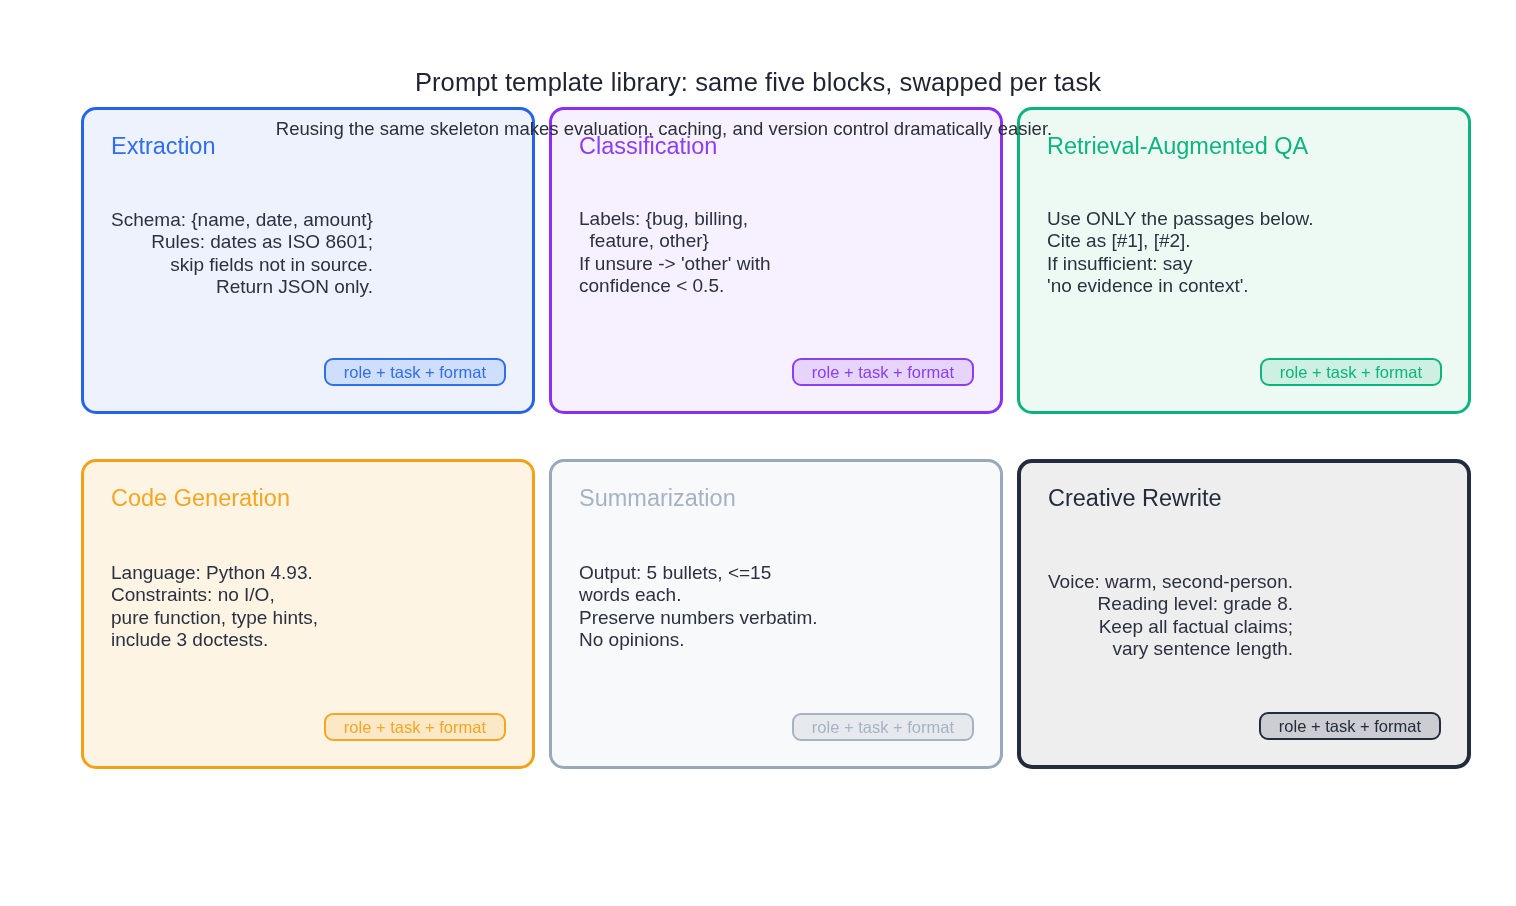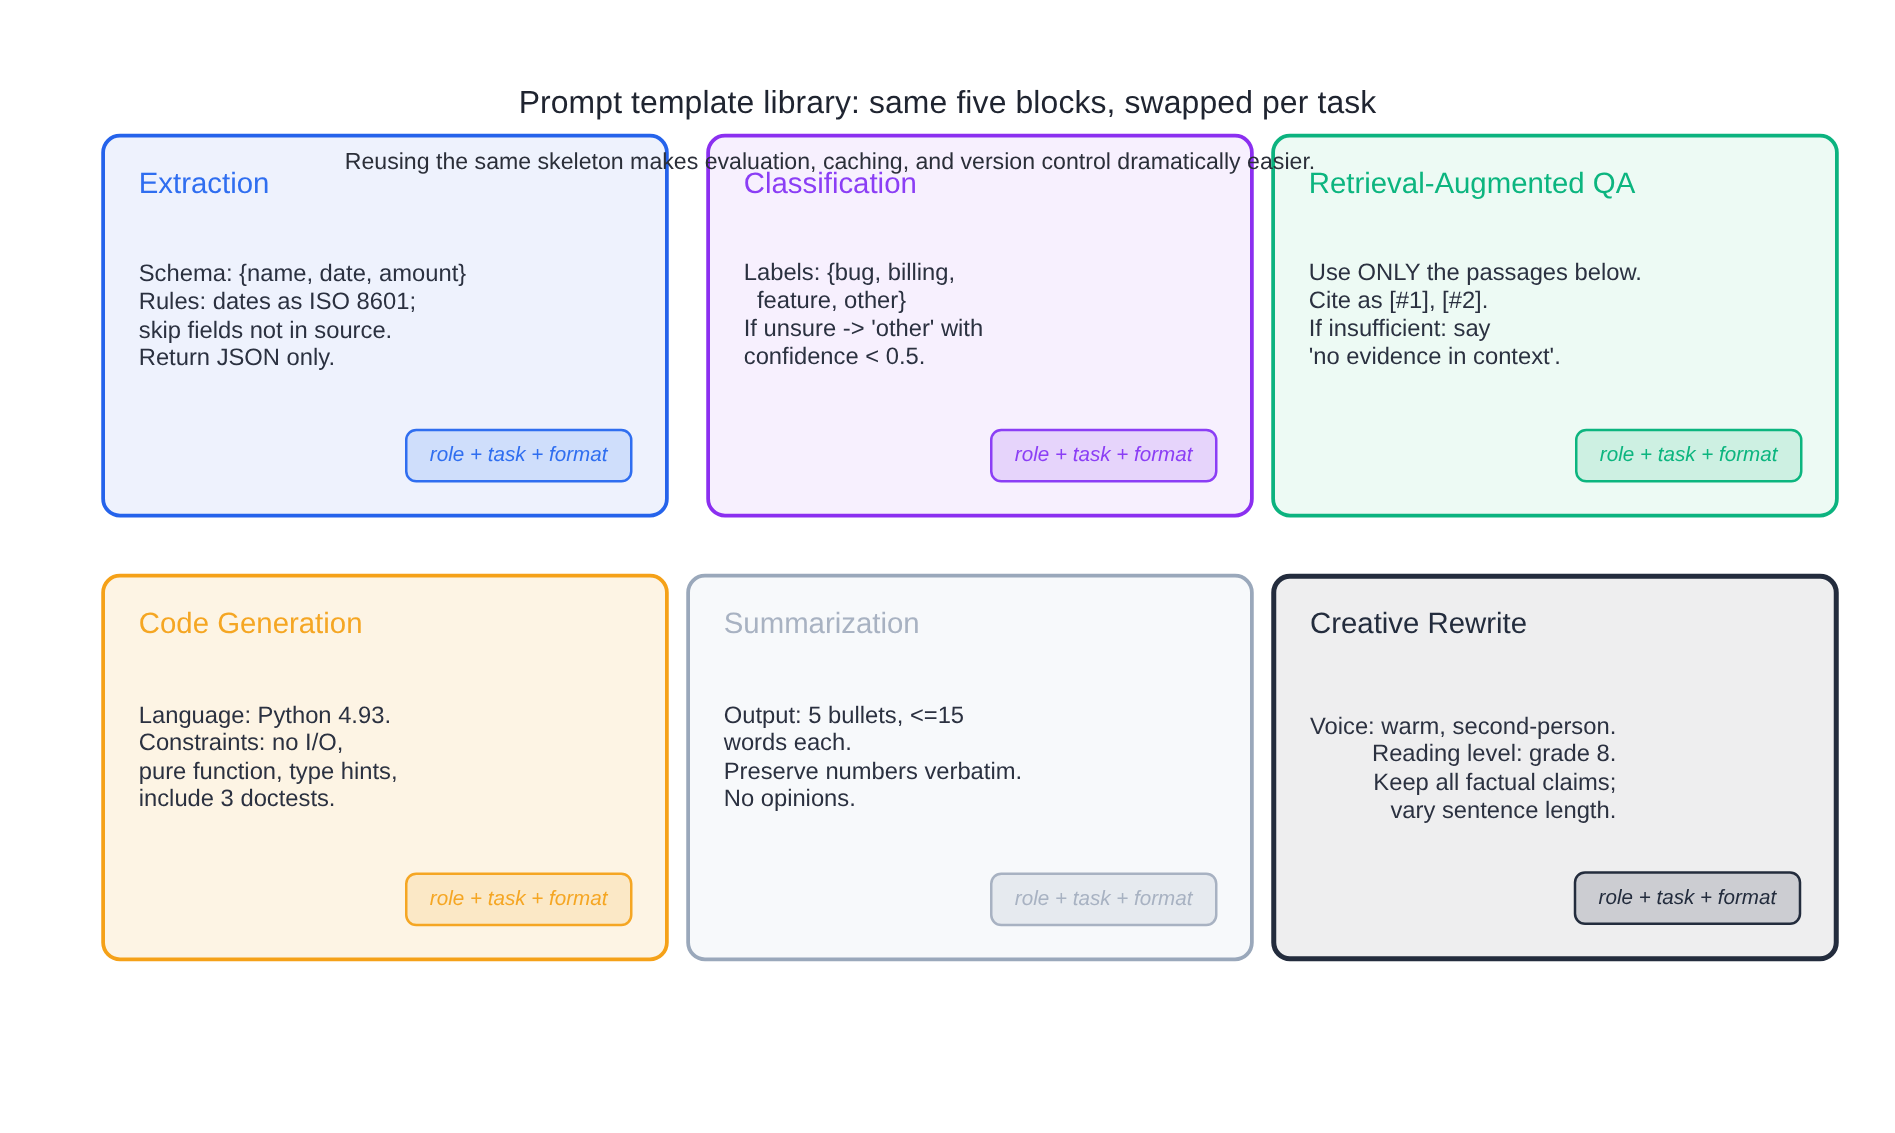--- a/index.html
+++ b/index.html
@@ -82,40 +82,39 @@
     line-height: 22.3px;
     color: #2b3140;
     white-space: pre;
   }
 
   .card-chip {
     position: absolute;
     right: 26px;
     bottom: 25px;
     box-sizing: border-box;
-    height: 43px;
+    height: 28px;
     padding: 0 18px;
     min-width: 180px;
     border-radius: 9px;
     border-style: solid;
     border-width: 2px;
     display: flex;
     align-items: center;
     justify-content: center;
     font-size: 16.5px;
     white-space: nowrap;
-    font-style: italic;
-  }
-
-  
-  .card.extraction      { border-width: 3px; border-color: #2563eb; background: #eef2fd; }
+  }
+
+  
+  .card.extraction      { border-width: 3px; border-color: #2563eb; background: #eef2fd; text-align: right; }
   .card.extraction .card-title { color: #2f6ef0; }
   .card.extraction .card-chip  { border-color: #2f6ef0; background: #cfdefb; color: #2f6ef0; }
 
-  .card.classification  { border-width: 3px; border-color: #8b2ff0; background: #f7f0fe; margin-left: 16px; }
+  .card.classification  { border-width: 3px; border-color: #8b2ff0; background: #f7f0fe; }
   .card.classification .card-title { color: #8b3ef5; }
   .card.classification .card-chip  { border-color: #8b3ef5; background: #e6d4fb; color: #8b3ef5; }
 
   .card.rag             { border-width: 3px; border-color: #0cb37f; background: #edfaf4; }
   .card.rag .card-title { color: #0cb57f; }
   .card.rag .card-chip  { border-color: #0cb57f; background: #cdf0e2; color: #0cb57f; }
 
   .card.codegen         { border-width: 3px; border-color: #f5a118; background: #fdf4e4; }
   .card.codegen .card-title { color: #f5a623; }
   .card.codegen .card-chip  { border-color: #f5a623; background: #fbe8c6; color: #f5a623; }

